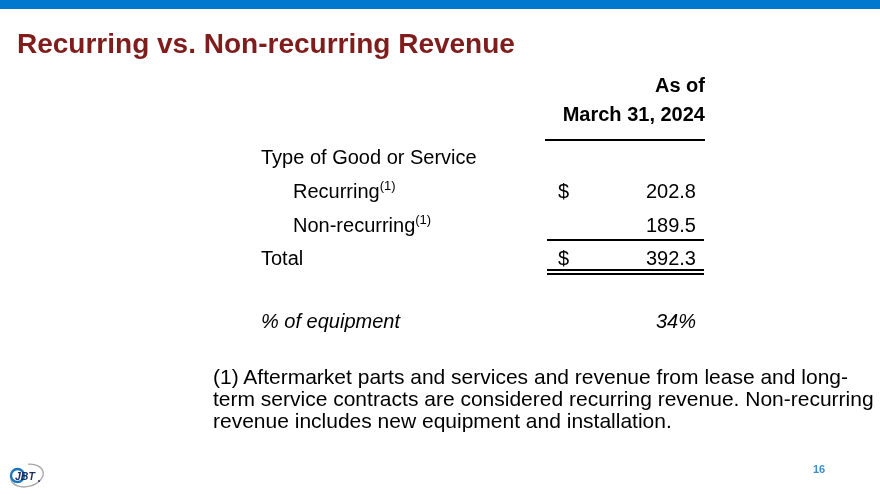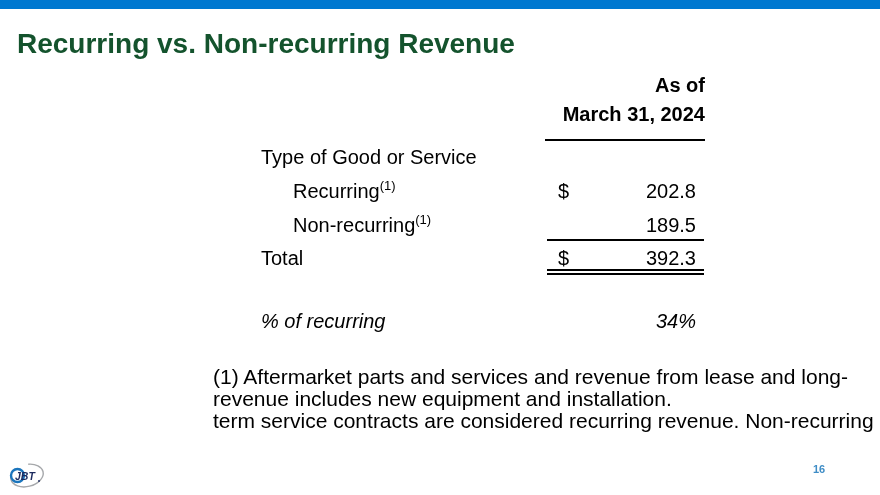--- a/index.html
+++ b/index.html
@@ -22,21 +22,21 @@
     width: 880px; height: 9px;
     background: #0078d0;
   }
   .slide-title {
     position: absolute;
     left: 17px; top: 28px;
     margin: 0;
     font-size: 28px;
     font-weight: bold;
     letter-spacing: 0px;
-    color: #14532d;
+    color: #7f1d1d;
     white-space: nowrap;
   }
   
   .tbl-header {
     position: absolute;
     left: 545px; top: 71px;
     width: 160px;
     text-align: right;
     font-size: 20px;
     font-weight: bold;
@@ -152,29 +152,29 @@
   </div>
   <div class="rule rule-subtotal"></div>
 
   <div class="row-label lbl-total">Total</div>
   <div class="val-cell val-total">
     <span class="currency">$</span>
     <span class="amount">392.3</span>
   </div>
   <div class="rule-double"></div>
 
-  <div class="row-label lbl-pct">% of recurring</div>
+  <div class="row-label lbl-pct">% of equipment</div>
   <div class="val-cell val-pct">
     <span class="amount">34%</span>
   </div>
 
   <div class="footnote">
     <div>(1) Aftermarket parts and services and revenue from lease and long-</div>
+    <div>term service contracts are considered recurring revenue. Non-recurring</div>
     <div>revenue includes new equipment and installation.</div>
-    <div>term service contracts are considered recurring revenue. Non-recurring</div>
   </div>
 
   <svg class="logo" viewBox="0 0 40 31">
     <ellipse cx="21" cy="15.5" rx="16.5" ry="11" fill="none" stroke="#a6a8ab" stroke-width="1.4" transform="rotate(-14 21 15.5)" stroke-dasharray="55 14"></ellipse>
     <circle cx="11.5" cy="15.5" r="6.5" fill="#ffffff" stroke="#1b75bc" stroke-width="2.4"></circle>
     <text x="9" y="20" font-family="Liberation Sans, sans-serif" font-size="10.5" font-weight="bold" font-style="italic" fill="#1b2a5e">JBT</text>
     <circle cx="33" cy="21" r="0.9" fill="#1b2a5e"></circle>
   </svg>
 
   <div class="page-number">16</div>

